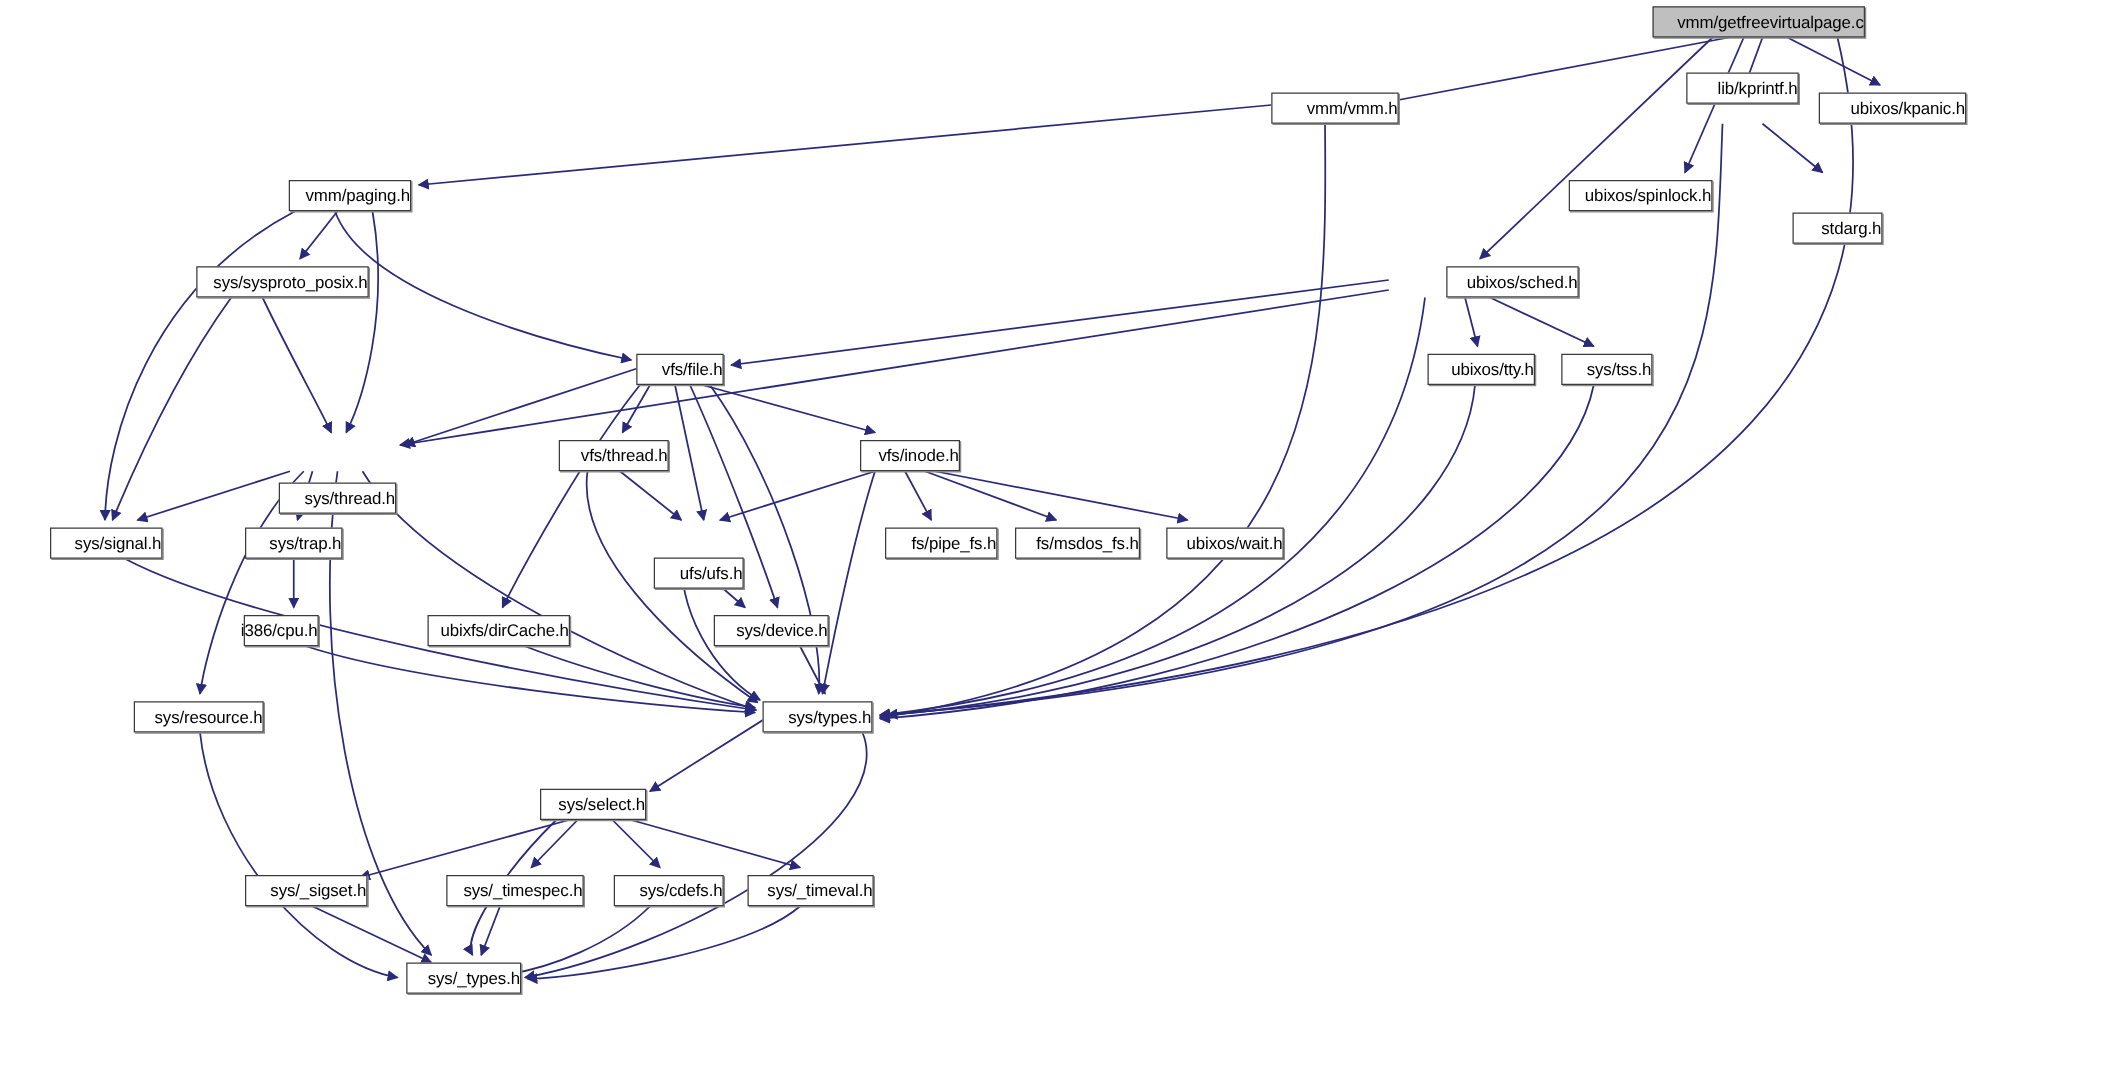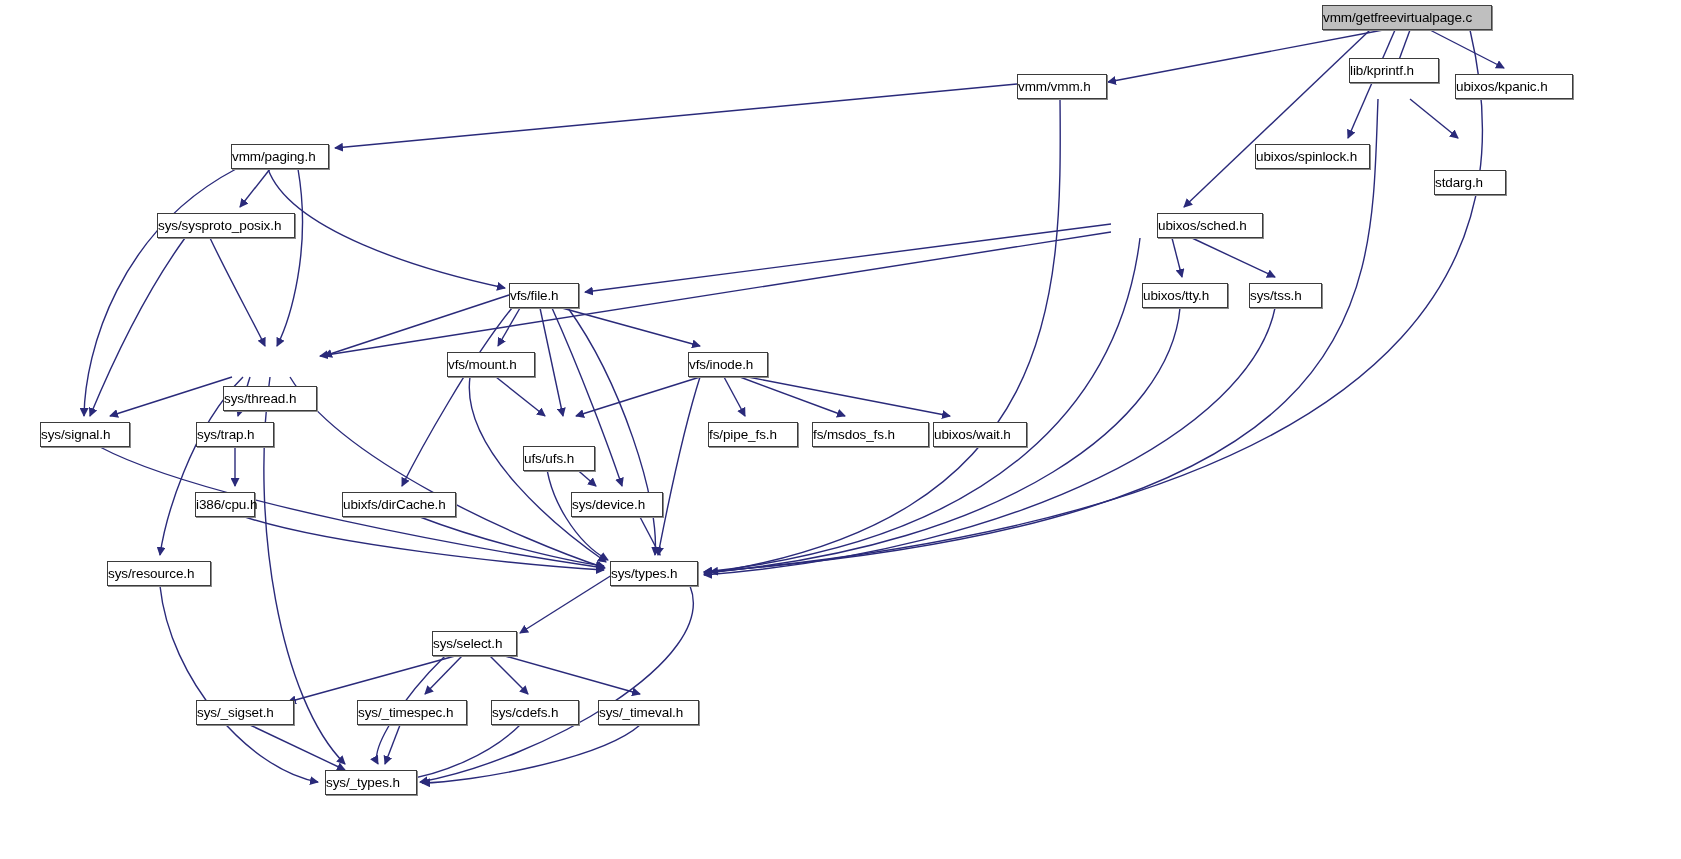--- a/index.html
+++ b/index.html
@@ -1,23 +1,23 @@
 <!DOCTYPE html>
 <html><head>
 <meta charset="utf-8">
 <style>
   html,body{margin:0;padding:0;background:#ffffff;}
   #canvas{position:relative;width:1681px;height:859px;background:#ffffff;
           font-family:"Liberation Sans","DejaVu Sans",sans-serif;overflow:hidden;}
   #edges{position:absolute;left:0;top:0;width:1681px;height:859px;}
   .node{position:absolute;box-sizing:border-box;border:1px solid #3b3b3b;
         background:#ffffff;color:#000000;display:flex;align-items:center;
-        justify-content:flex-start;font-size:13.5px;line-height:1;
+        justify-content:flex-end;font-size:13.5px;line-height:1;
         white-space:nowrap;letter-spacing:-0.1px;z-index:5;
-        box-shadow:1px 1px 0 0 #8a8a8a;}
+        box-shadow:1px 1px 0 0 #8a8a8a;padding-left:28px;}
   .node.root{background:#bfbfbf;border:1px solid #404040;}
   .node span{pointer-events:none;}
 </style>
 </head>
 <body>
 
 <div id="canvas">
   <svg id="edges" viewBox="0 0 1681 859" xmlns="http://www.w3.org/2000/svg">
     <defs>
       <marker id="ah" markerWidth="9" markerHeight="9" refX="8" refY="4.5" orient="auto" markerUnits="userSpaceOnUse">
@@ -85,21 +85,21 @@
         <path d="M400,725 L385,764" marker-end="url(#ah)"></path>
         <path d="M640,725 C600,760 470,782 422,783" marker-end="url(#ah)"></path>
         <path d="M160,586 C170,680 250,770 318,782" marker-end="url(#ah)"></path>
         <path d="M520,725 C490,755 440,775 402,780" marker-end="url(#ah)"></path>
       </g>
   </svg>
   <div id="node-layer">
       <div class="node root" style="left: 1322px; top: 5px; width: 170px; height: 25px;">
         <span>vmm/getfreevirtualpage.c</span>
       </div>
-      <div class="node" style="left: 1017px; top: 74px; width: 90px; height: 25px;">
+      <div class="node" style="left: 1017px; top: 74px; width: 102px; height: 25px;">
         <span>vmm/vmm.h</span>
       </div>
       <div class="node" style="left: 1349px; top: 58px; width: 90px; height: 25px;">
         <span>lib/kprintf.h</span>
       </div>
       <div class="node" style="left: 1455px; top: 74px; width: 118px; height: 25px;">
         <span>ubixos/kpanic.h</span>
       </div>
       <div class="node" style="left: 1255px; top: 144px; width: 115px; height: 25px;">
         <span>ubixos/spinlock.h</span>
@@ -122,38 +122,38 @@
       <div class="node" style="left: 1142px; top: 283px; width: 86px; height: 25px;">
         <span>ubixos/tty.h</span>
       </div>
       <div class="node" style="left: 1249px; top: 283px; width: 73px; height: 25px;">
         <span>sys/tss.h</span>
       </div>
       <div class="node" style="left: 223px; top: 352px; width: 94px; height: 25px; margin-top: 34px;">
         <span>sys/thread.h</span>
       </div>
       <div class="node" style="left: 447px; top: 352px; width: 88px; height: 25px;">
-        <span>vfs/mount.h</span>
+        <span>vfs/thread.h</span>
       </div>
       <div class="node" style="left: 688px; top: 352px; width: 80px; height: 25px;">
         <span>vfs/inode.h</span>
       </div>
       <div class="node" style="left: 40px; top: 422px; width: 90px; height: 25px;">
         <span>sys/signal.h</span>
       </div>
       <div class="node" style="left: 196px; top: 422px; width: 78px; height: 25px;">
         <span>sys/trap.h</span>
       </div>
       <div class="node" style="left: 523px; top: 446px; width: 72px; height: 25px;">
         <span>ufs/ufs.h</span>
       </div>
       <div class="node" style="left: 708px; top: 422px; width: 90px; height: 25px;">
         <span>fs/pipe_fs.h</span>
       </div>
-      <div class="node" style="left: 812px; top: 422px; width: 117px; height: 25px;">
+      <div class="node" style="left: 812px; top: 422px; width: 100px; height: 25px;">
         <span>fs/msdos_fs.h</span>
       </div>
       <div class="node" style="left: 933px; top: 422px; width: 94px; height: 25px;">
         <span>ubixos/wait.h</span>
       </div>
       <div class="node" style="left: 195px; top: 492px; width: 60px; height: 25px;">
         <span>i386/cpu.h</span>
       </div>
       <div class="node" style="left: 342px; top: 492px; width: 114px; height: 25px;">
         <span>ubixfs/dirCache.h</span>

